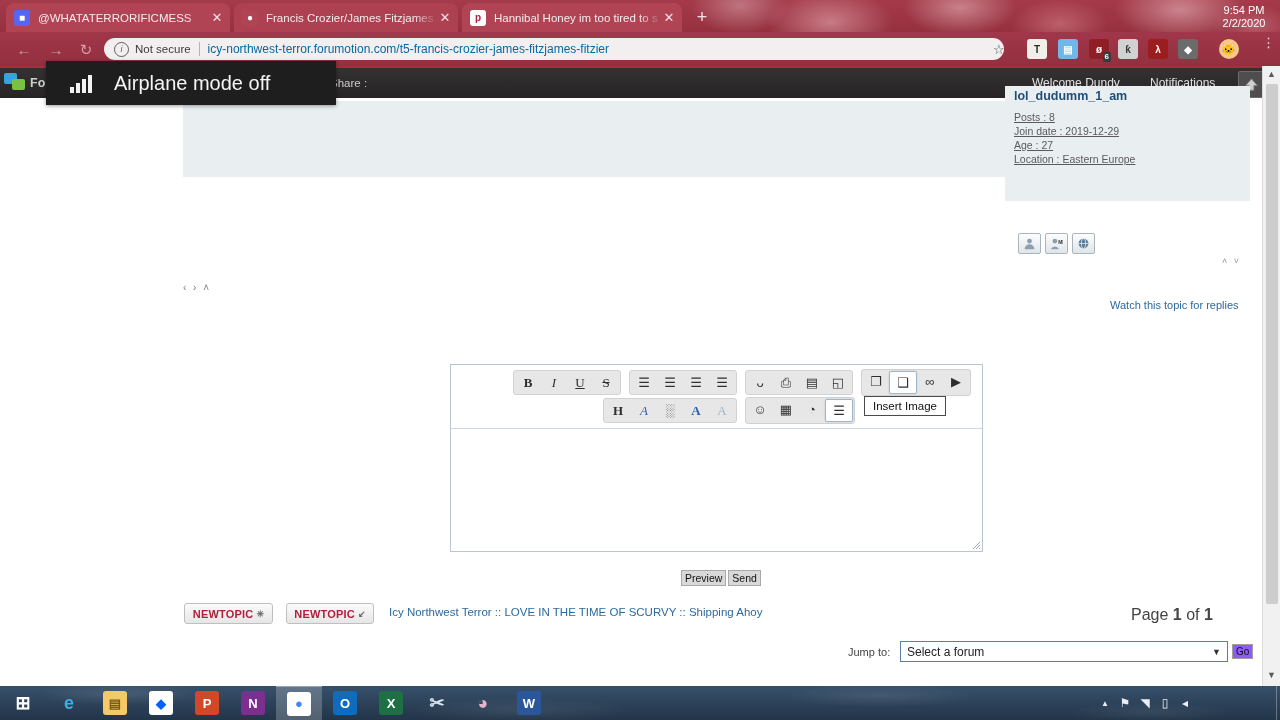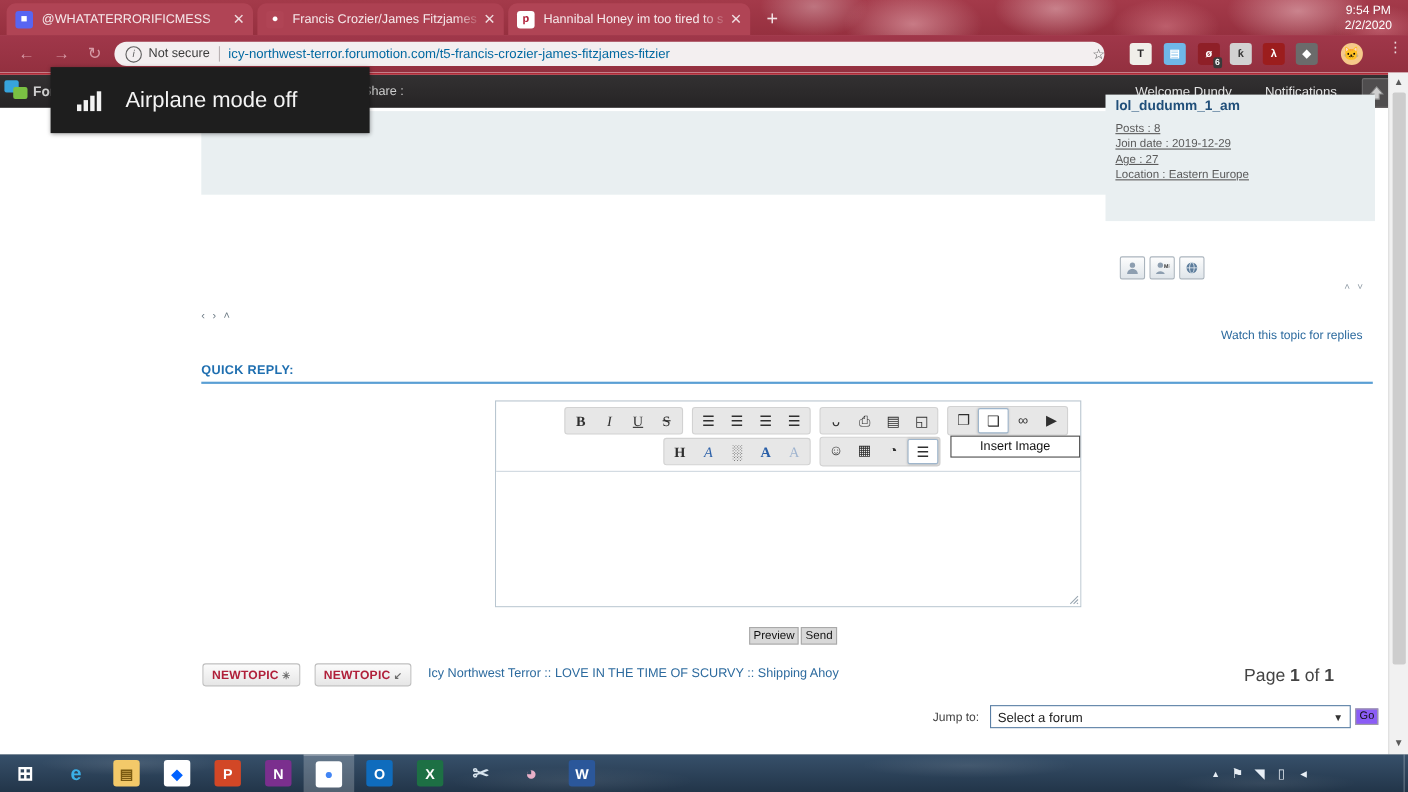--- a/index.html
+++ b/index.html
@@ -111,21 +111,21 @@
   .tb-row{position:absolute;left:0;width:533px;display:flex;align-items:center;}
   .tb-grp{display:flex;background:#e7e7e7;border:1px solid #d2d2d2;border-radius:3px;padding:1px;margin-right:8px;}
   .tb-b{width:26px;height:21px;display:flex;align-items:center;justify-content:center;
     font-size:13px;color:#2f2f2f;border-radius:2px;}
   .tb-b.sel{background:#fff;border:1px solid #9fb6cc;box-shadow:0 0 2px rgba(0,0,0,.15);}
   .ta{position:absolute;left:0;top:63px;width:531px;height:123px;background:#fff;border:0;
     border-top:1px solid #cfd8df;box-sizing:border-box;resize:none;outline:none;}
   .ta-grip{position:absolute;left:971px;top:474px;width:10px;height:10px;}
 
   .tooltip{position:absolute;left:864px;top:330px;background:#fff;border:1px solid #4a4a4a;
-    padding:3px 26px;font-size:11.5px;color:#111;z-index:40;}
+    padding:3px 8px;font-size:11.5px;color:#111;z-index:40;}
 
   .prevsend{position:absolute;left:681px;top:504px;display:flex;gap:2px;}
   .psbtn{background:#d8d8d8;border:1px solid #a9a9a9;font-size:10.5px;color:#111;padding:0px 3px;line-height:14px;}
 
   .redbtn{position:absolute;top:537px;height:21px;background:linear-gradient(180deg,#fbfbfb,#e6e6e6);
     border:1px solid #bfbfbf;border-radius:3px;display:flex;align-items:center;justify-content:center;
     padding:0 7px;font-size:11px;font-weight:bold;color:#b0203a;letter-spacing:.2px;box-sizing:border-box;}
 
   .crumb{position:absolute;left:389px;top:540px;color:#2c6a9e;font-size:11.5px;}
   .pageof{position:absolute;left:1131px;top:540px;color:#444;font-size:16px;}
@@ -134,21 +134,21 @@
     background:#fff;box-sizing:border-box;display:flex;align-items:center;padding:0 6px;font-size:12px;color:#222;}
   .sel-forum .car{margin-left:auto;font-size:9px;color:#333;}
   .gobtn{position:absolute;left:1232px;top:578px;background:#8b5cf6;border:1px solid #9f9f9f;
     font-size:10px;padding:1px 3px;color:#111;}
 
   .pg-scroll{position:absolute;left:1262px;top:0;width:18px;height:620px;background:#f1f1f1;border-left:1px solid #dcdcdc;}
   .pg-scroll .arw{position:absolute;left:4px;color:#5a5a5a;font-size:9px;}
   .pg-scroll .thumb{position:absolute;left:3px;top:18px;width:12px;height:520px;background:#cdcdcd;border-radius:2px;}
 
   
-  .toast{position:absolute;left:46px;top:61px;width:290px;height:60px;background:#1e1e1e;
+  .toast{position:absolute;left:46px;top:61px;width:290px;height:44px;background:#1e1e1e;
     display:flex;align-items:center;z-index:60;box-shadow:0 1px 4px rgba(0,0,0,.4);}
   .toast .sig{margin-left:24px;display:flex;align-items:flex-end;gap:2px;height:20px;}
   .toast .sig i{display:block;width:4px;background:#f2f2f2;}
   .toast .tmsg{margin-left:22px;color:#f4f4f4;font-size:20px;font-weight:300;}
 
   
   #taskbar{position:absolute;left:0;top:686px;width:1280px;height:34px;
     background:#2b4152;
     background-image:
       radial-gradient(ellipse 120px 16px at 120px 8px, rgba(255,255,255,.10), rgba(255,255,255,0) 70%),
@@ -264,21 +264,20 @@
             <ellipse cx="8" cy="8" rx="2.6" ry="6" fill="none" stroke="#dfe8ef" stroke-width="1"></ellipse>
             <line x1="2" y1="8" x2="14" y2="8" stroke="#dfe8ef" stroke-width="1"></line>
           </svg>
       </span>
     </div>
 
     <div class="mini-nav">‹ › ˄</div>
     <div class="post-updown">˄ ˅</div>
     <div class="watch">Watch this topic for replies</div>
 
-    <div class="sect-h" style="top:265px;">QUICK REPLY:</div>
 
     <div class="editor">
       <div class="tb-row" id="tbrow1" style="top:4px;padding-left:62px;box-sizing:border-box;">
           <div class="tb-grp">
             <div class="tb-b" style="font-weight: bold; font-family: &quot;Liberation Serif&quot;, serif;">B</div>
             <div class="tb-b" style="font-style: italic; font-family: &quot;Liberation Serif&quot;, serif;">I</div>
             <div class="tb-b" style="text-decoration: underline; font-family: &quot;Liberation Serif&quot;, serif;">U</div>
             <div class="tb-b" style="text-decoration: line-through; font-family: &quot;Liberation Serif&quot;, serif;">S</div>
           </div>
           <div class="tb-grp">

